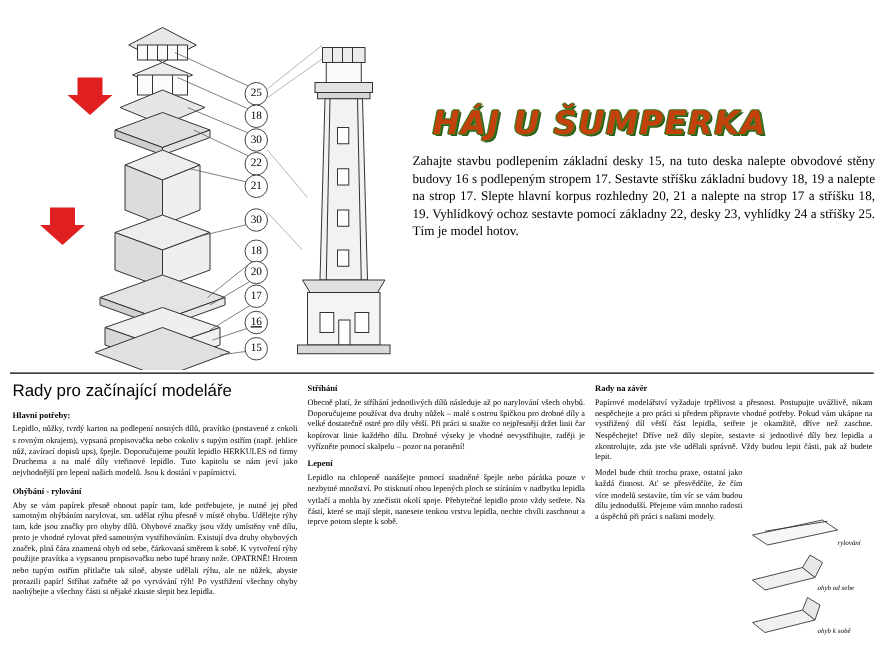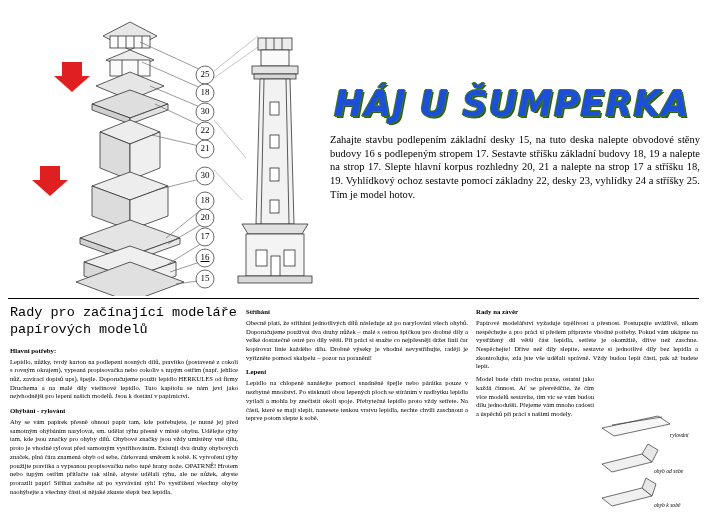--- a/index.html
+++ b/index.html
@@ -52,31 +52,31 @@
   .titleblock {
     position: absolute;
     left: 330px;
     top: 86px;
     width: 370px;
   }
   .main-title {
     font-family: "DejaVu Sans", sans-serif;
     font-weight: bold;
     font-style: italic;
-    font-size: 35px;
+    font-size: 26px;
     letter-spacing: 1px;
-    color: #1d4ed8;
+    color: #c2410c;
     -webkit-text-stroke: 0px;
     text-shadow:
        1px 0 0 #3b7a20,
       -1px 0 0 #3b7a20,
        0 1px 0 #3b7a20,
        0 -1px 0 #3b7a20,
        2px 2px 0 #2e5e18;
-    margin: 0 0 10px 4px;
+    margin: 0 0 10px 16px;
     line-height: 1.05;
     white-space: nowrap;
   }
   .intro {
     font-family: "Liberation Serif", serif;
     font-size: 10.5px;
     line-height: 1.32;
     text-align: justify;
     color: #000;
   }
@@ -108,21 +108,21 @@
     color: #000;
   }
   .col1 { left: 10px;  width: 228px; }
   .col2 { left: 246px; width: 222px; }
   .col3 { left: 476px; width: 222px; }
 
   .adv-title {
     font-size: 13.5px;
     line-height: 1.28;
     margin: 2px 0 8px 0;
-    font-family: Liberation Mono, monospace;
+    font-family: Liberation Sans, sans-serif;
   }
   .sec-head {
     font-weight: bold;
     font-size: 6.8px;
     margin: 6px 0 2px 0;
   }
   .col p {
     margin: 0 0 4px 0;
   }
 
@@ -295,21 +295,20 @@
     </div>
   </div>
 
   <div class="hr"></div>
 
   <div class="bottom">
 
     <div class="col col1">
       <div class="adv-title">
         <span>Rady pro začínající modeláře</span><br>
-        <span>papírových modelů</span>
       </div>
       <div class="sec-head">Hlavní potřeby:</div>
       <p>Lepidlo, nůžky, tvrdý karton na podlepení nosných dílů, pravítko (postavené z cokoli s rovným okrajem), vypsaná propisovačka nebo cokoliv s tupým ostřím (např. jehlice nůž, zavírací dopisů ups), špejle. Doporučujeme použít lepidlo HERKULES od firmy Druchema a na malé díly vteřinové lepidlo. Tuto kapitolu se nám jeví jako nejvhodnější pro lepení našich modelů. Jsou k dostání v papírnictví.</p>
       <div class="sec-head">Ohýbání - rylování</div>
       <p>Aby se vám papírek přesně ohnout papír tam, kde potřebujete, je nutné jej před samotným ohýbáním narylovat, sm. udělat rýhu přesně v místě ohybu. Udělejte rýhy tam, kde jsou značky pro ohyby dílů. Ohybové značky jsou vždy umístěny vně dílu, proto je vhodné rylovat před samotným vystřihováním. Existují dva druhy ohybových značek, plná čára znamená ohyb od sebe, čárkovaná směrem k sobě. K vytvoření rýhy použijte pravítka a vypsanou propisovačku nebo tupé hrany nože. OPATRNĚ! Hrotem nebo tupým ostřím přitlačte tak silně, abyste udělali rýhu, ale ne nůžek, abyste prorazili papír! Stříhat začněte až po vyrvávání rýh! Po vystřižení všechny ohyby naohýbejte a všechny části si nějaké zkuste slepit bez lepidla.</p>
     </div>
 
     <div class="col col2">
       <div class="sec-head">Stříhání</div>
       <p>Obecně platí, že stříhání jednotlivých dílů následuje až po narylování všech ohybů. Doporučujeme používat dva druhy nůžek – malé s ostrou špičkou pro drobné díly a velké dostatečně ostré pro díly větší. Při práci si snažte co nejpřesněji držet linii čar kopírovat linie každého dílu. Drobné výseky je vhodné nevystřihujte, raději je vyřízněte pomocí skalpelu – pozor na poranění!</p>

